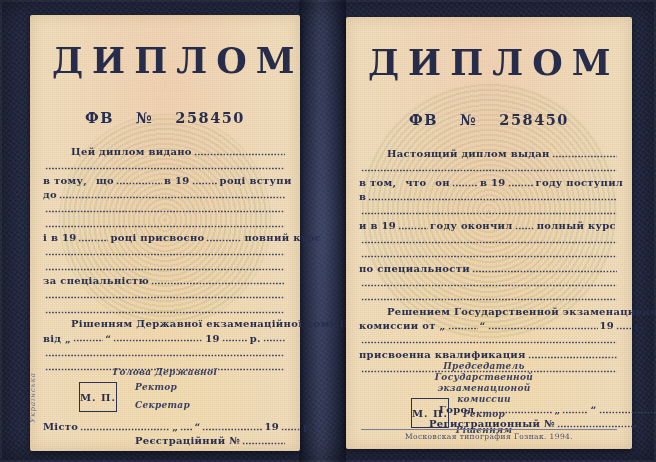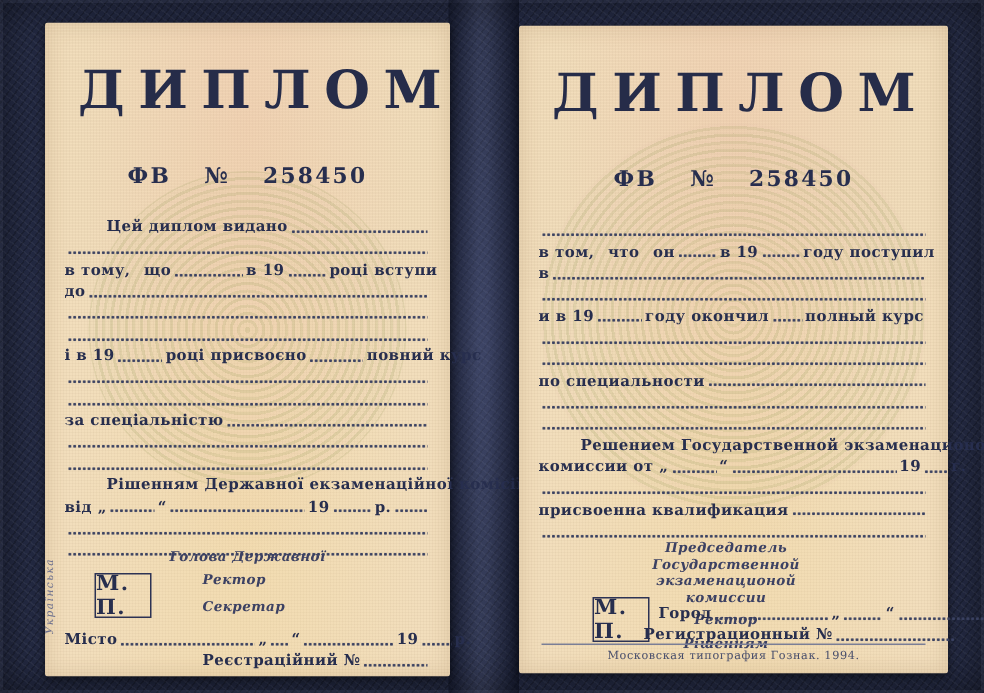--- a/index.html
+++ b/index.html
@@ -55,21 +55,21 @@
   .page.right .bottom{top:344px;}
   .sig{font-style:italic;font-weight:bold;font-size:9px;color:#3c4163;letter-spacing:.3px;}
   .page.left .sigs{position:absolute;left:52px;top:0;width:140px;}
   .page.left .sigs .chair{text-align:center;line-height:10px;}
   .page.left .sigs .post{padding-left:40px;margin-top:4px;line-height:13.5px;}
   .page.right .sigs{position:absolute;left:50px;top:0;width:150px;text-align:center;}
   .page.right .sigs .chair{line-height:11px;}
   .page.right .sigs .post{margin-top:3px;line-height:13px;}
   .seal-box{position:absolute;width:36px;height:28px;border:1.5px solid #2c3254;
     display:flex;align-items:center;justify-content:center;
-    font-size:14px;font-weight:bold;letter-spacing:1px;color:#272e4e;}
+    font-size:10px;font-weight:bold;letter-spacing:1px;color:#272e4e;margin-left:16px;}
   .page.left .seal-box{left:20px;top:15px;}
   .page.right .seal-box{left:36px;top:37px;}
   .page.left .city-row{position:absolute;left:0;right:0;top:51px;}
   .page.left .reg-row{position:absolute;left:92px;right:0;top:65px;}
   .page.right .city-row{position:absolute;left:80px;right:0;top:40px;}
   .page.right .reg-row{position:absolute;left:70px;right:0;top:54px;}
   .imprint{position:absolute;left:2px;right:2px;top:68px;border-top:1px solid #7a7e96;
     padding-top:2px;text-align:center;font-size:7.5px;font-weight:normal;
     color:#474d6b;letter-spacing:.4px;}
   .margin-note{position:absolute;left:-1px;bottom:28px;writing-mode:vertical-rl;
@@ -190,20 +190,25 @@
 
 <div class="page right">
   <div class="emblem r"></div>
   <div class="inner">
     <h1 class="title">ДИПЛОМ</h1>
     <div class="serial-row">
       <span class="sp">ФВ</span><span class="sp">№</span><span class="sp">258450</span>
     </div>
     <div class="rows">
       <div class="row">
+          <span class="indent"></span>
+          <span class="t">Настоящий диплом выдан</span>
+          <span class="d"></span>
+        </div>
+      <div class="row">
           <span class="d"></span>
         </div>
       <div class="row">
           <span class="t">в том,</span>
           <span class="t g">что</span>
           <span class="t g">он</span>
           <span class="d w26"></span>
           <span class="t">в 19</span>
           <span class="d w26"></span>
           <span class="t">году поступил</span>

